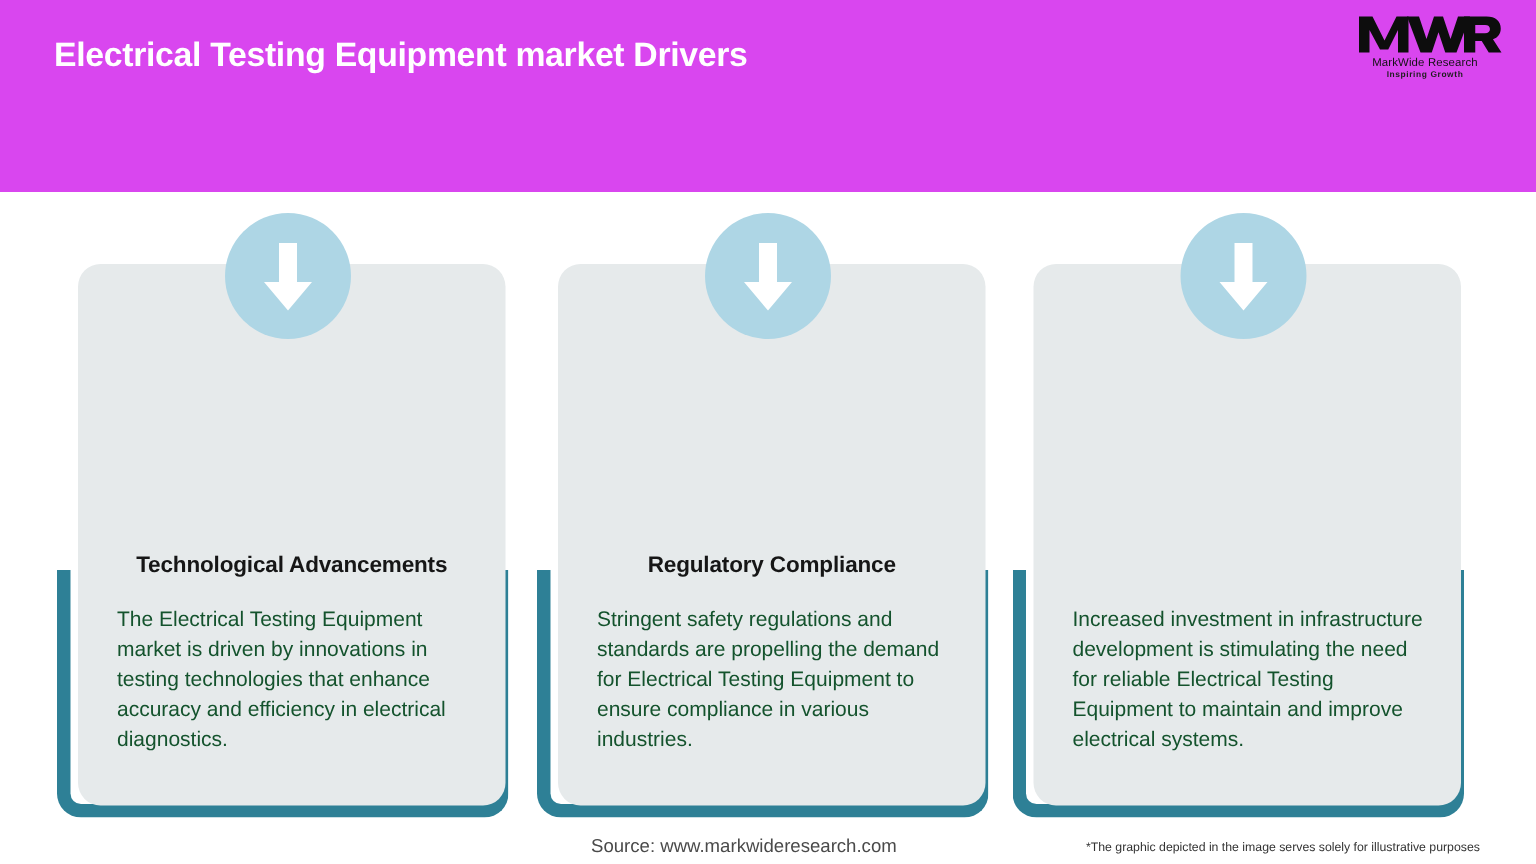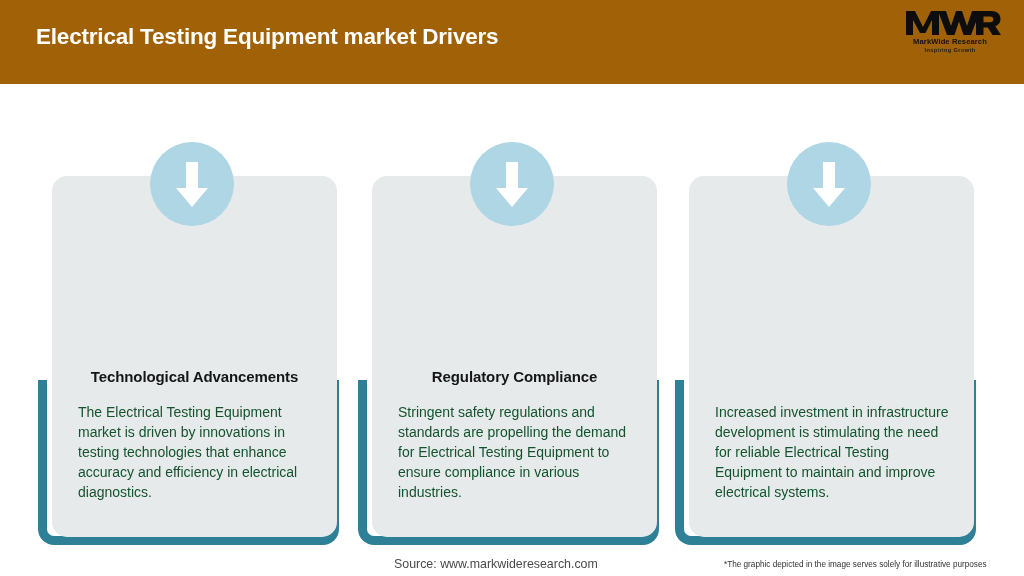--- a/index.html
+++ b/index.html
@@ -15,22 +15,22 @@
     overflow: hidden;
     font-family: "Liberation Sans", sans-serif;
     -webkit-font-smoothing: antialiased;
   }
 
   
   .header {
     position: absolute;
     left: 0; top: 0;
     width: 1024px;
-    height: 84px;
-    background: #a16207;
+    height: 128px;
+    background: #d946ef;
   }
   .header-title {
     position: absolute;
     left: 36px;
     top: 24px;
     font-size: 22.5px;
     font-weight: bold;
     color: #ffffff;
     letter-spacing: -0.2px;
     white-space: nowrap;
@@ -45,21 +45,21 @@
     height: 50px;
     text-align: center;
   }
   .logo-mark {
     display: block;
     height: 30px;
   }
   .logo-name {
     display: block;
     font-size: 7.6px;
-    font-weight: bold;
+    font-weight: normal;
     color: #111111;
     letter-spacing: 0.1px;
     line-height: 9px;
     margin-top: -1px;
   }
   .logo-tag {
     display: block;
     font-size: 5.6px;
     font-weight: bold;
     color: #1d1d1d;

